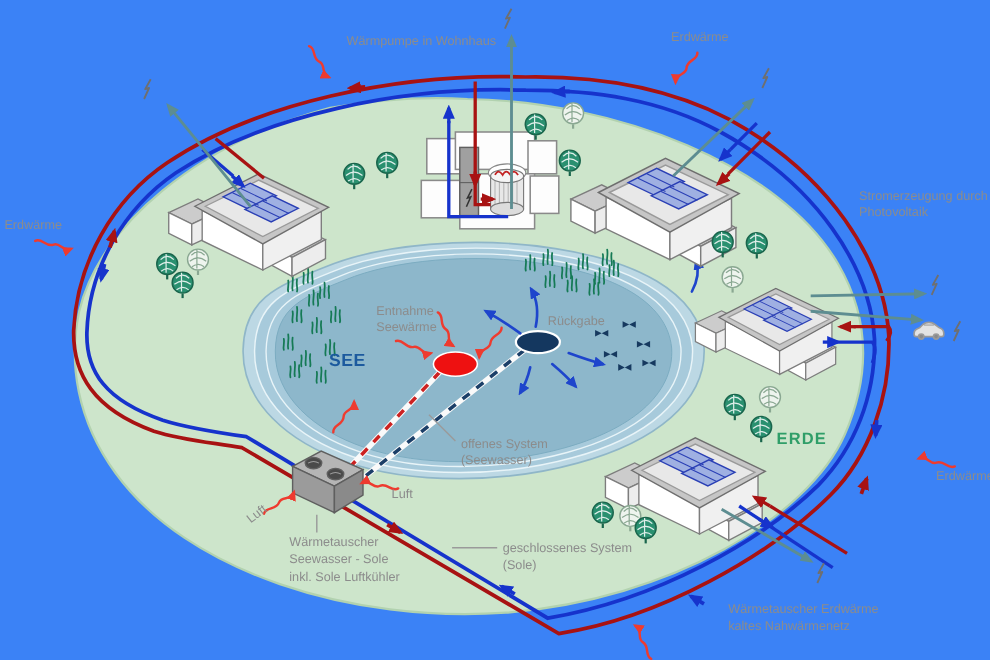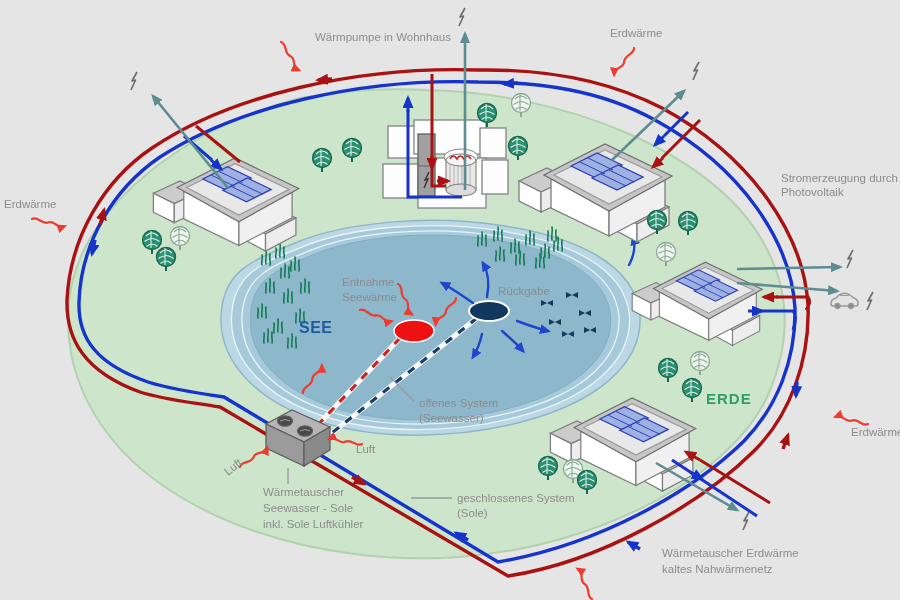--- a/index.html
+++ b/index.html
@@ -1,16 +1,16 @@
 <!DOCTYPE html>
 <html><head>
 <meta charset="utf-8">
 <style>
   html,body{margin:0;padding:0;background:#ffffff;}
-  .stage{position:relative;width:900px;height:600px;background:#e5e5e5;overflow:hidden;
+  .stage{position:relative;width:900px;height:600px;background:#3b82f6;overflow:hidden;
          font-family:"Liberation Sans", sans-serif;}
   text{font-family:"Liberation Sans", sans-serif;}
   .lbl{fill:#8c8c8c;font-size:11.5px;}
   .lbl-see{fill:#1c5a9e;font-size:16px;font-weight:bold;letter-spacing:.5px;}
   .lbl-erde{fill:#2f9e68;font-size:15px;font-weight:bold;letter-spacing:1px;}
   .pipe-r{stroke:#a81212;stroke-width:3.4;fill:none;}
   .pipe-b{stroke:#1633cc;stroke-width:3.4;fill:none;}
   .branch-r{stroke:#a81212;stroke-width:3;fill:none;}
   .branch-b{stroke:#1633cc;stroke-width:3;fill:none;}
   .teal{stroke:#5d8d91;stroke-width:2.6;fill:none;}

